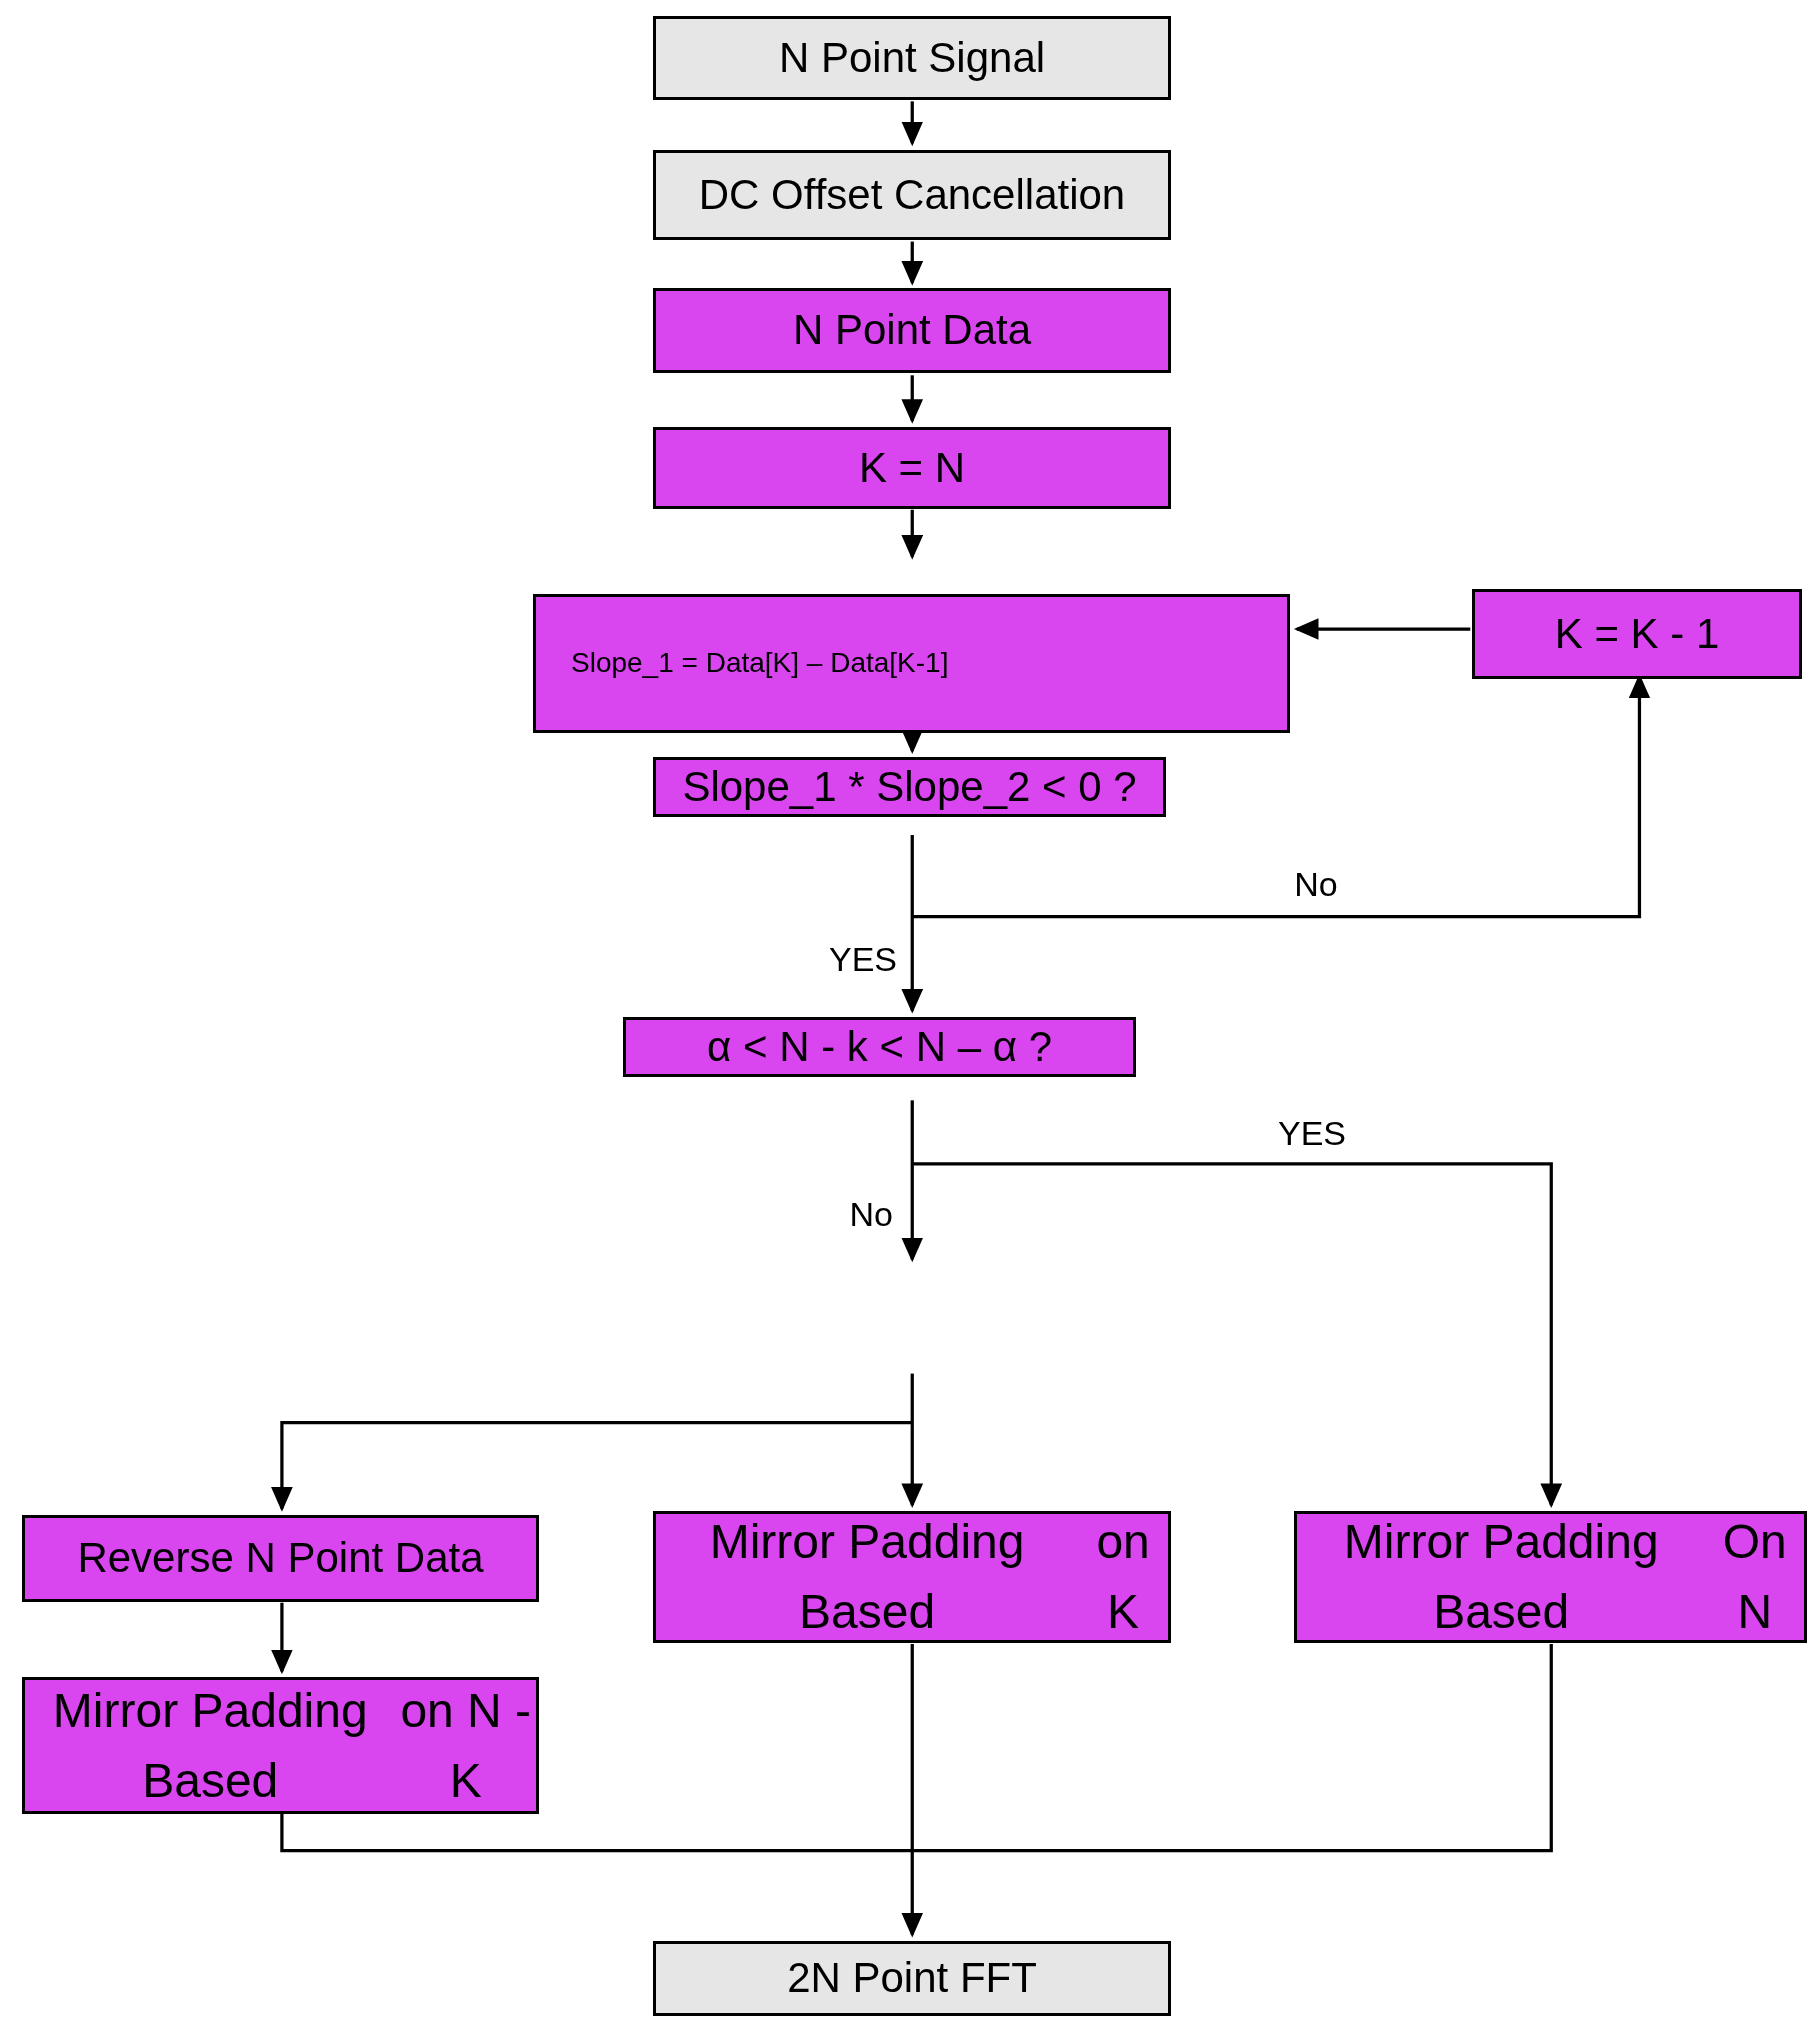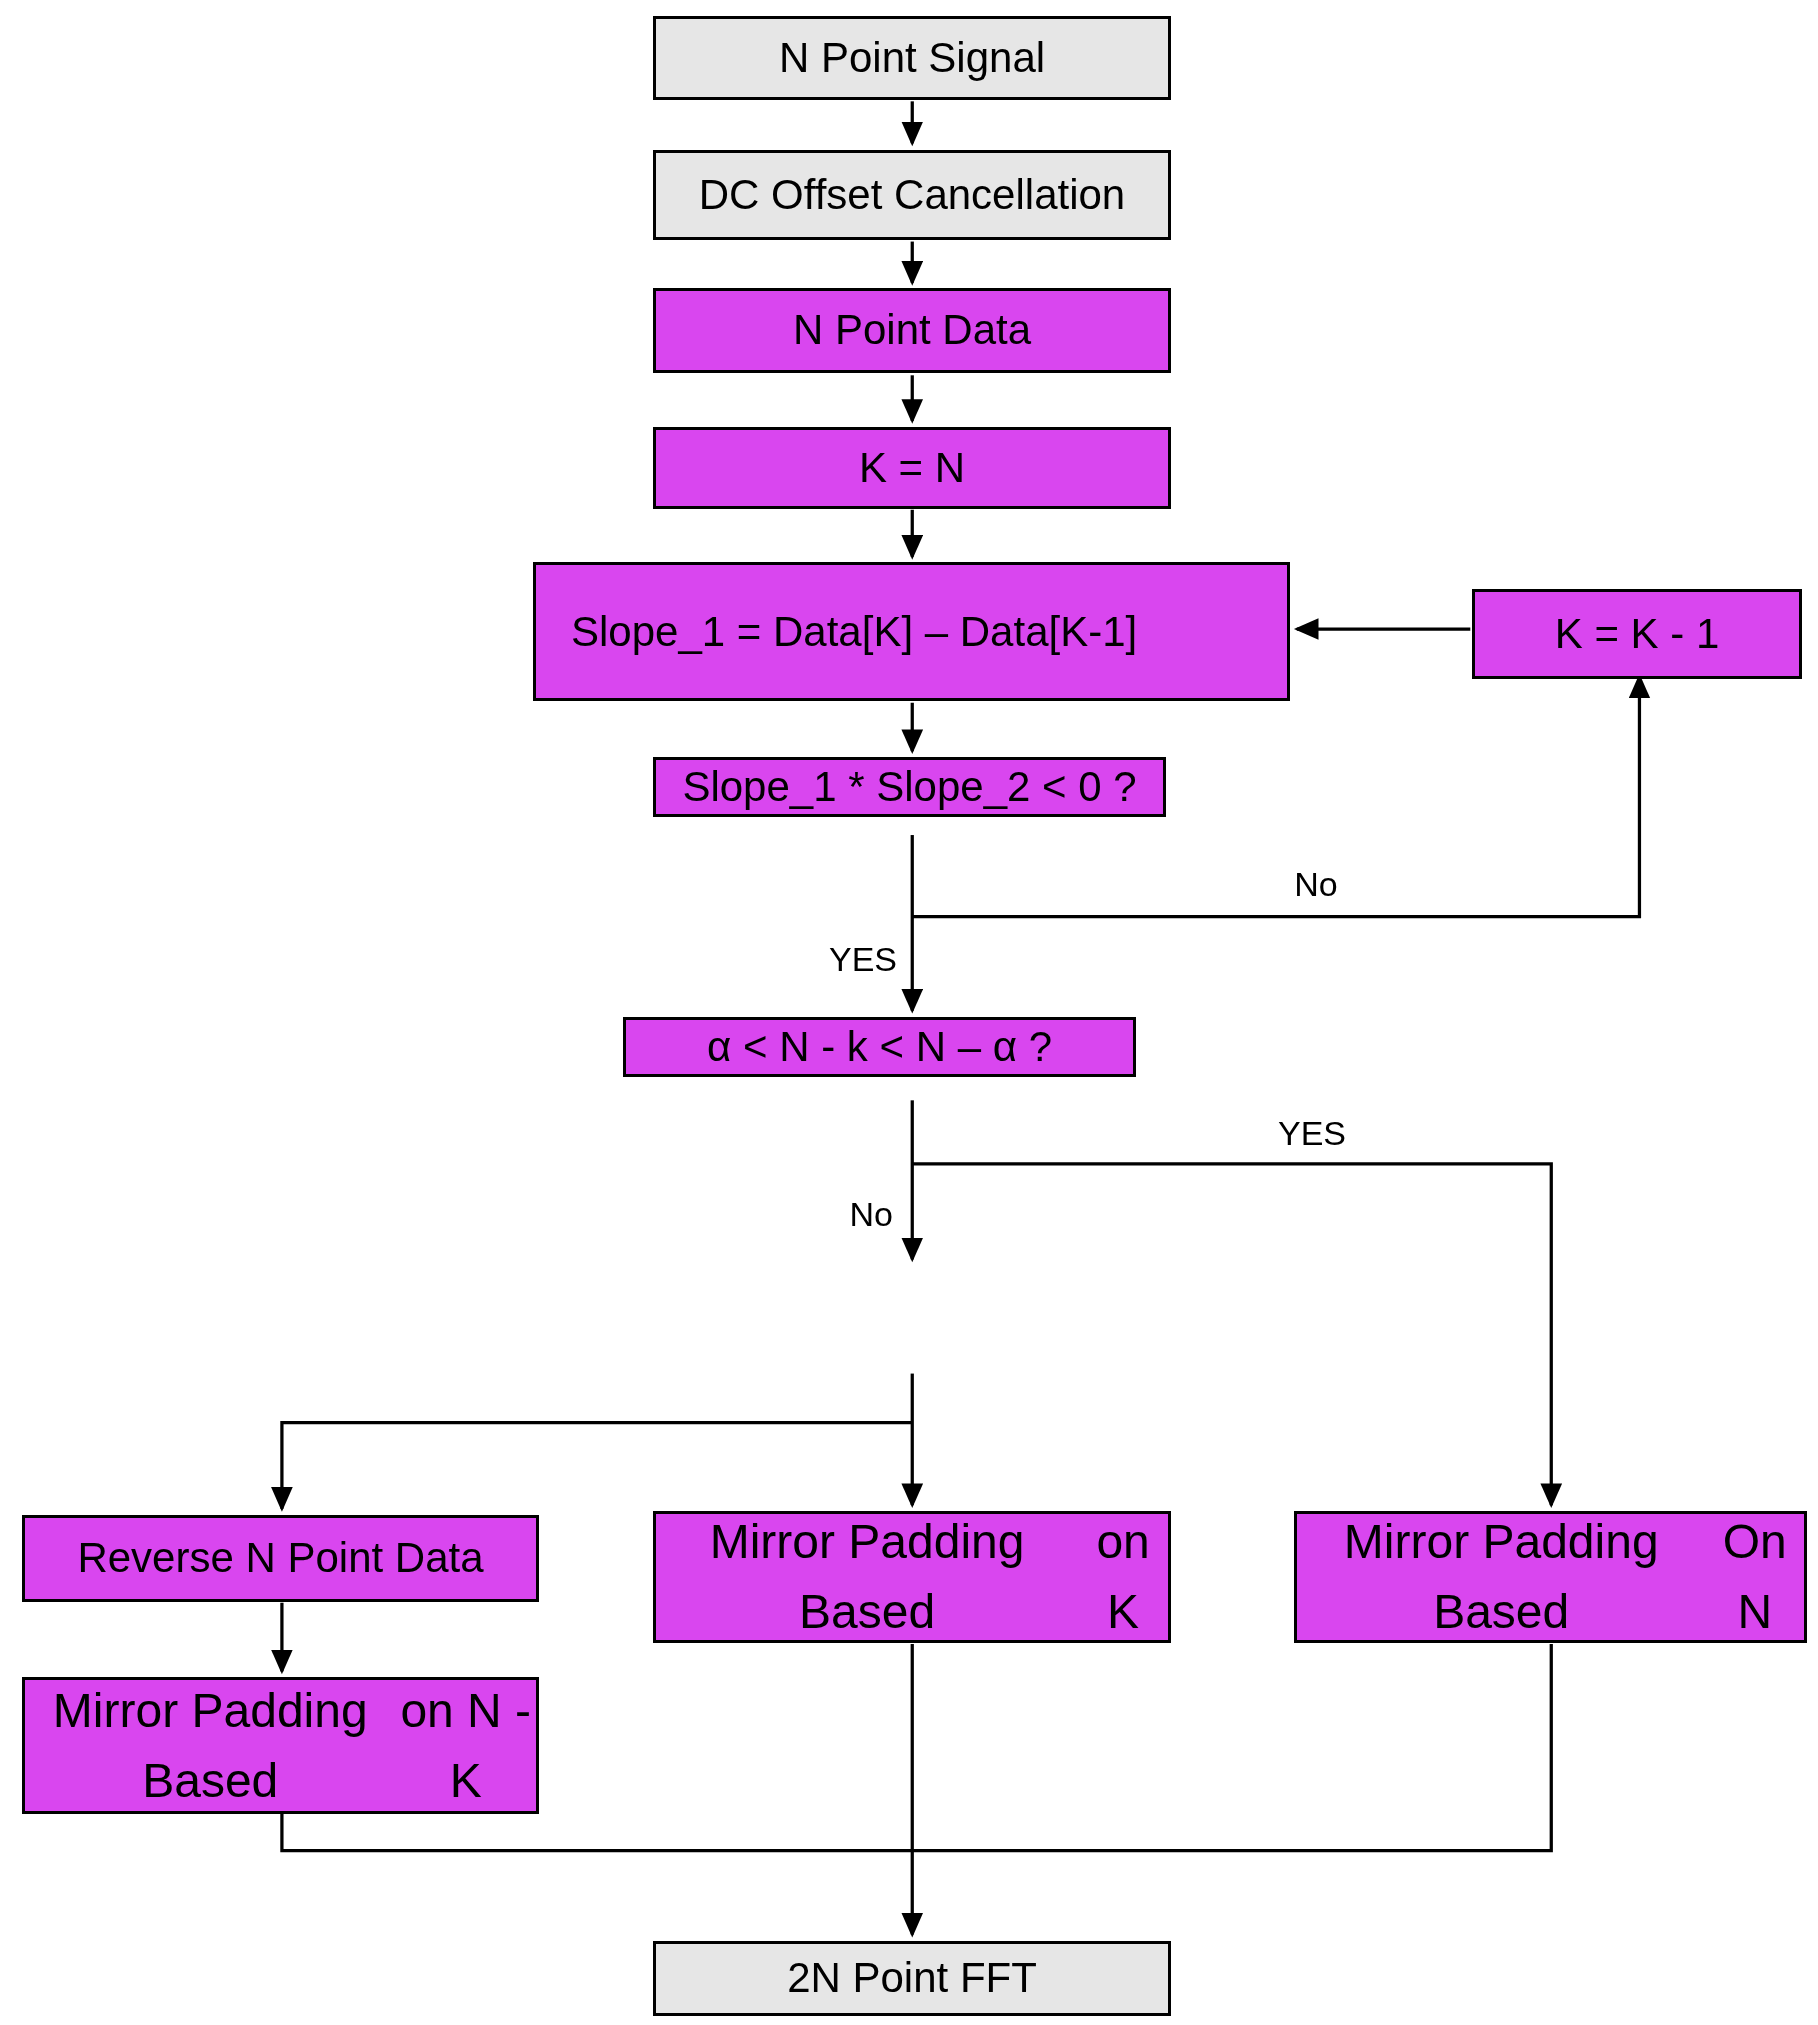--- a/index.html
+++ b/index.html
@@ -43,22 +43,23 @@
     line-height: 1.45;
     white-space: normal;
   }
   .node.two-line span { display: block; }
   .node.slope {
     flex-direction: column;
     align-items: flex-start;
     justify-content: center;
     padding-left: 35px;
     text-align: left;
-    font-size: 42px;
+    font-size: 28px;
     line-height: 1.6;
+    margin-top: 32px;
   }
   .node.slope span { display: block; }
   .cond-row {
     display: flex;
     flex-direction: row;
     align-items: center;
     justify-content: center;
   }
   .frac {
     display: inline-flex;

